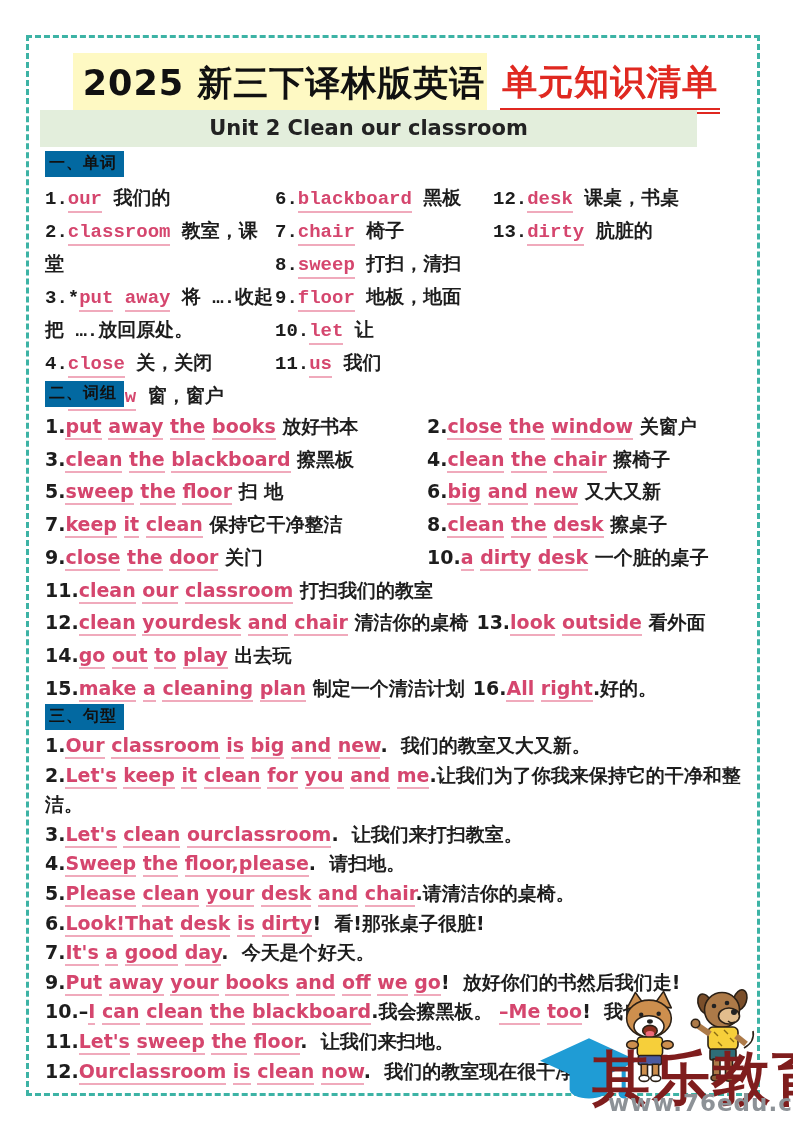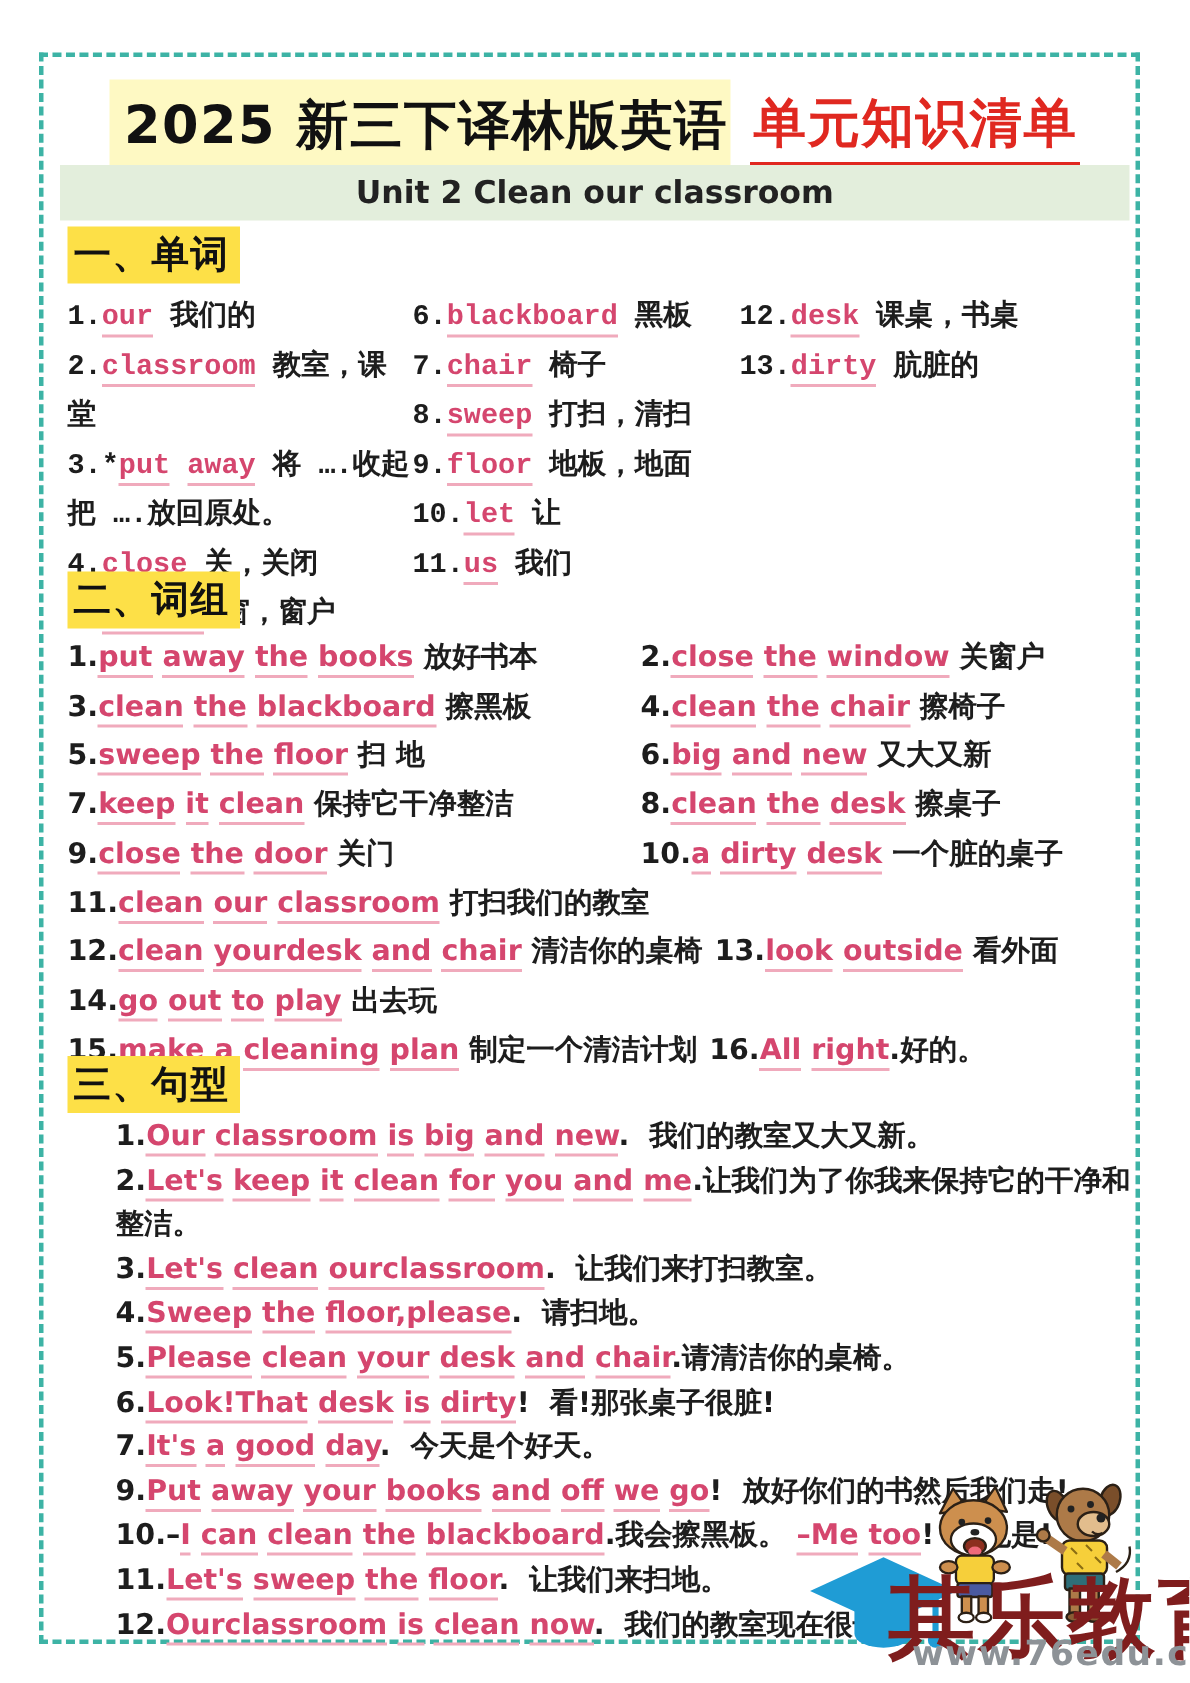--- a/index.html
+++ b/index.html
@@ -17,48 +17,48 @@
   .title-hl{
     display:inline-block;background:#fef9c3;color:#111;
     font-size:35px;font-weight:700;letter-spacing:1px;padding:7px 2px 7px 10px;vertical-align:bottom;
   }
   .title-red{
     display:inline-block;color:#e02820;font-size:35px;font-weight:700;letter-spacing:1px;
     border-bottom:6px double #e02820;padding:7px 2px 2px 2px;vertical-align:bottom;margin-left:13px;
   }
   
   .banner{
-    position:absolute;left:40px;top:110px;width:713px;height:37px;background:#e3eedc;
+    position:absolute;left:40px;top:110px;width:657px;height:37px;background:#e3eedc;
     text-align:center;line-height:37px;font-size:21px;font-weight:700;color:#222;
   }
   
   .sec{position:absolute;left:45px;}
   .sec-words{top:151px;width:712px;}
   .sec-phrases{top:381px;width:712px;}
   .sec-sentences{top:704px;width:714px;}
   .badge{
-    display:inline-block;background:#fde047;color:#111;
-    font-size:25px;font-weight:700;padding:2px 7px 3px 4px;letter-spacing:1px;
+    display:inline-block;background:#0369a1;color:#111;
+    font-size:16px;font-weight:700;padding:2px 7px 3px 4px;letter-spacing:1px;
   }
   .bt{color:#1d1d1d;font-weight:600;}
   .en{color:#d5466e;font-weight:600;}
   .ew{border-bottom:2px solid #f0aabc;padding-bottom:1px;}
   
   .word-grid{display:grid;grid-template-columns:230px 218px 1fr;margin-top:6px;}
   .word-col{display:block;}
   .line{white-space:pre-wrap;font-size:19px;line-height:33px;font-family:Liberation Mono, monospace;}
   
   .ph-block{margin-top:3px;}
   .ph-row{white-space:pre-wrap;font-size:19px;line-height:32.7px;}
   .ph-row.grid{display:grid;grid-template-columns:382px 1fr;}
   .ph-row.flow .ph-cell{display:inline;}
   .ph-row.flow .ph-cell + .ph-cell{margin-left:8px;}
   
   .sent-block{margin-top:1px;}
-  .sent-line{white-space:pre-wrap;font-size:19px;line-height:29.6px;margin-left:32px;}
+  .sent-line{white-space:pre-wrap;font-size:19px;line-height:29.6px;}
   
   .mascot{position:absolute;z-index:2;}
   .mascot-left{left:615px;top:988px;}
   .mascot-right{left:688px;top:986px;}
   .cap{position:absolute;left:538px;top:1036px;z-index:3;}
   .brand{
     position:absolute;left:592px;top:1040px;z-index:4;
     font-size:58px;font-weight:700;color:#7f1d1d;letter-spacing:2px;white-space:nowrap;
   }
   .site-url{

